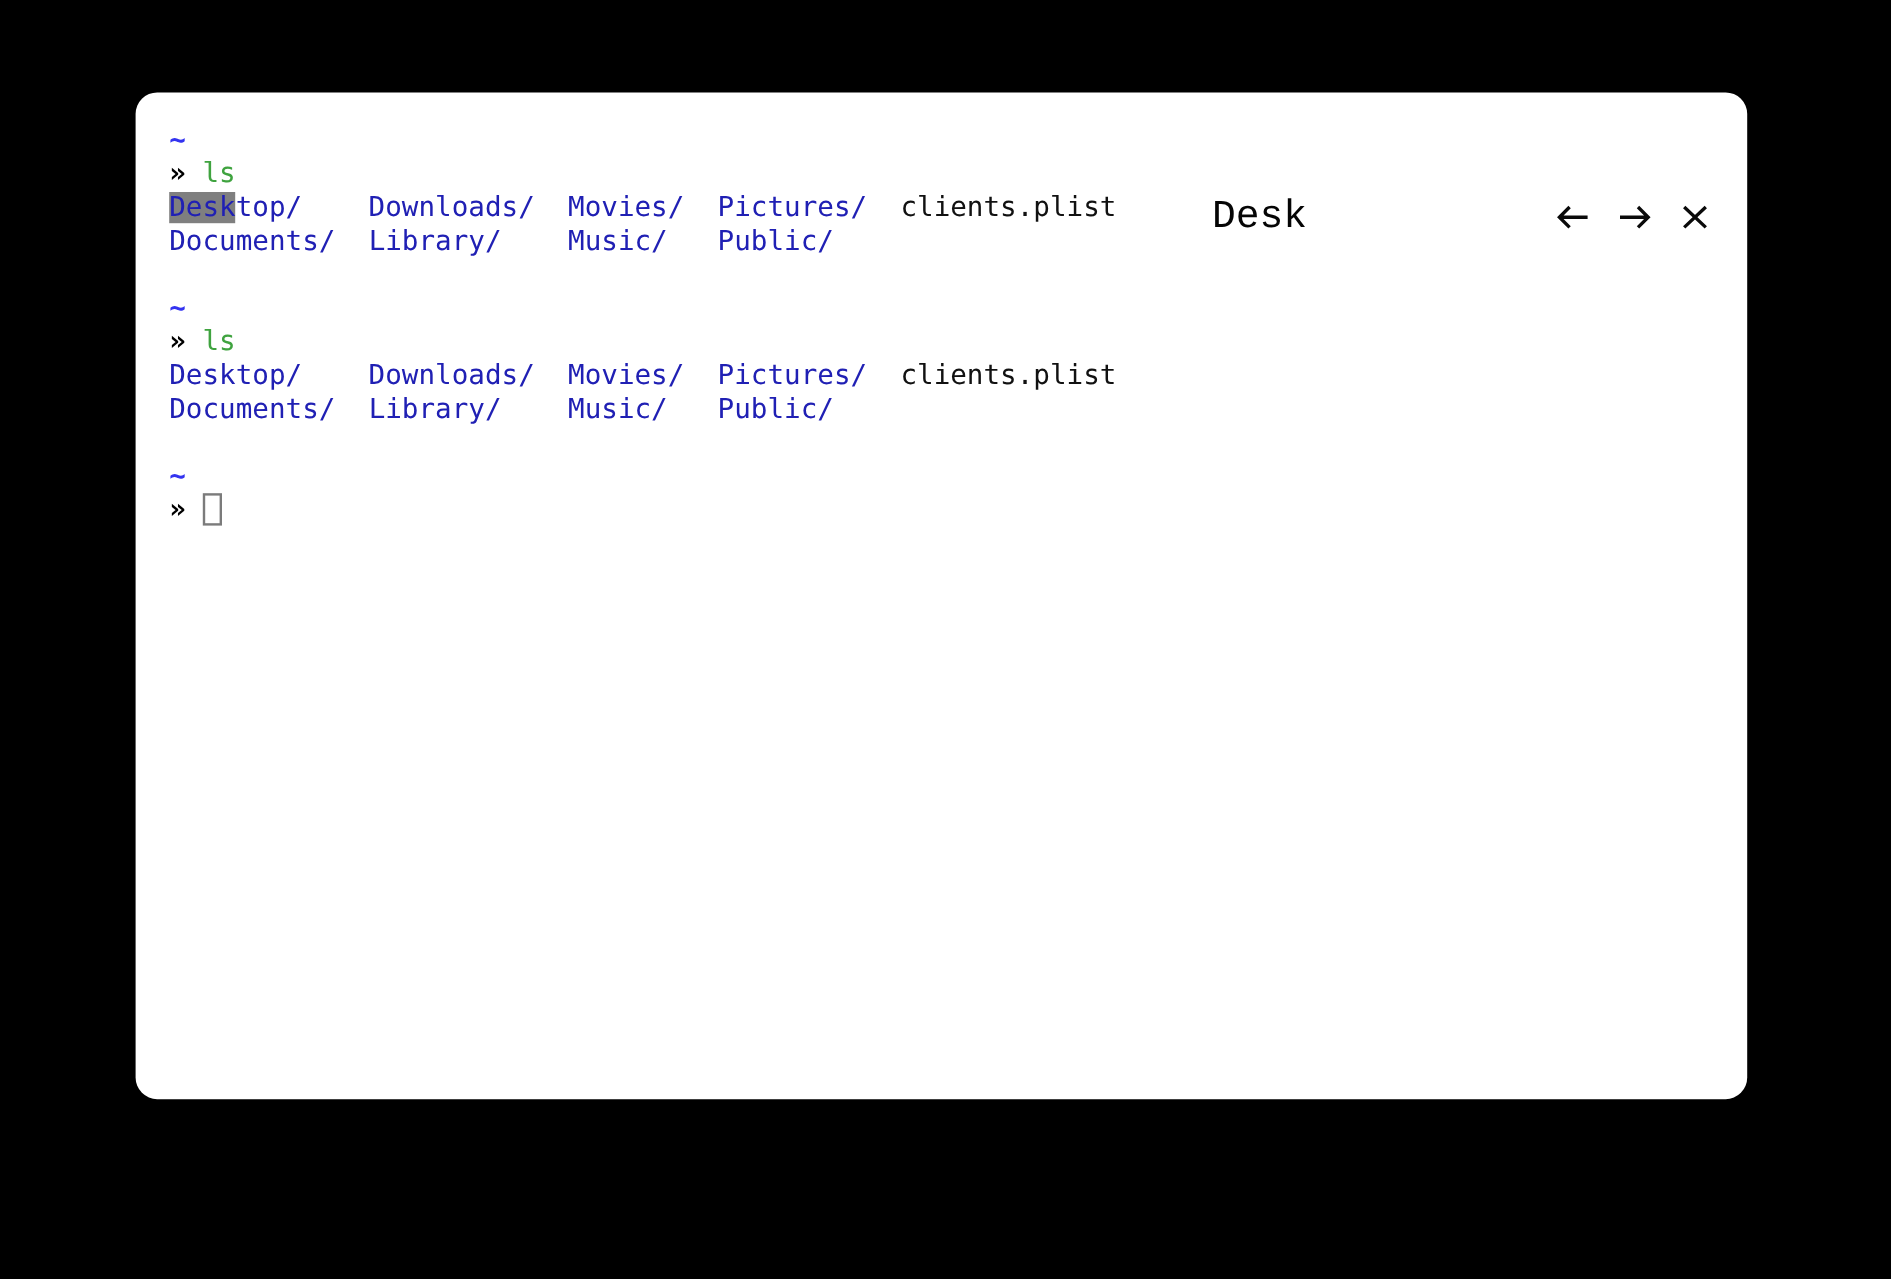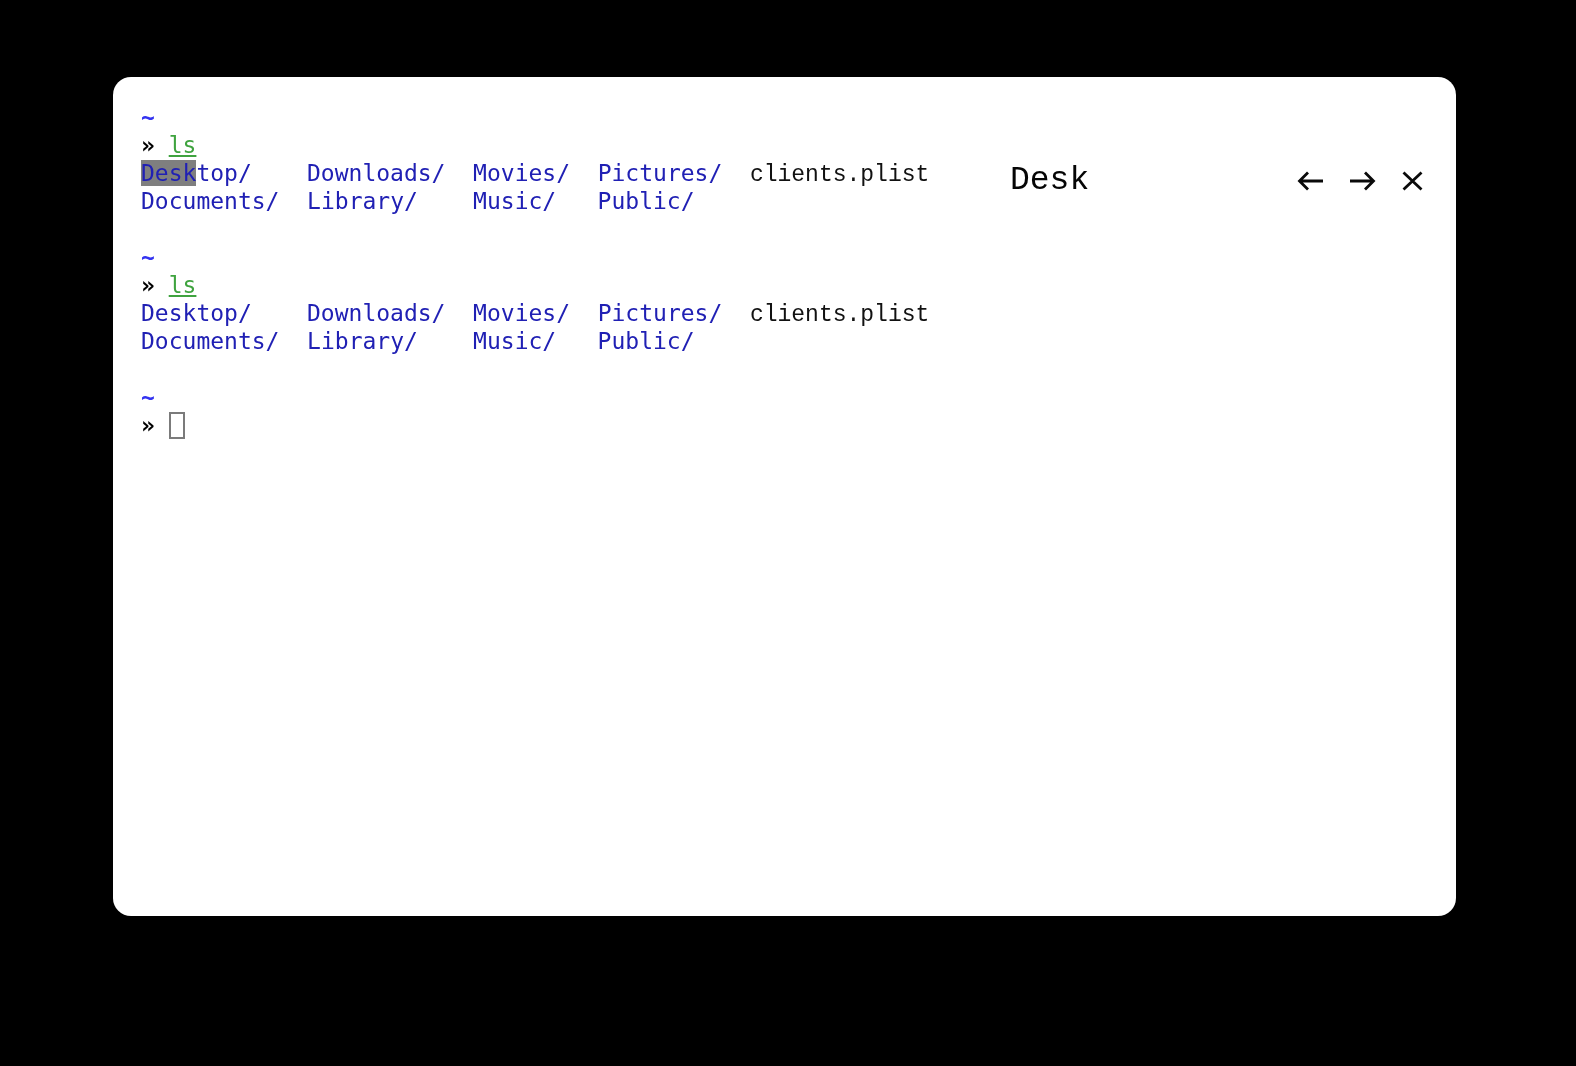--- a/index.html
+++ b/index.html
@@ -25,24 +25,24 @@
     left: 28px;
     top: 26px;
     font-size: 23px;
     line-height: 28px;
     white-space: pre;
     color: var(--c-black, #111111);
   }
   .line { height: 28px; }
   .s-b { color: var(--c-bright-blue, #3333f0); font-weight: bold; }
   .s-p { color: #000000; font-weight: bold; }
-  .s-g { color: var(--c-green, #3fa33f); text-decoration: underline; }
+  .s-g { color: var(--c-green, #3fa33f); }
   .s-d { color: var(--c-dir, #2020b4); text-align: center; }
   .s-ds { color: var(--c-dir, #2020b4); background: var(--c-sel, #7f7f7f); }
-  .s-f { color: var(--c-black, #111111); font-family: Liberation Mono, monospace; }
+  .s-f { color: var(--c-black, #111111); }
   .cursor {
     display: inline-block;
     width: 16px;
     height: 27px;
     border: 2.5px solid var(--c-cursor, #7b7b7b);
     box-sizing: border-box;
     vertical-align: middle;
     margin-top: -3px;
   }
   .search-title {

